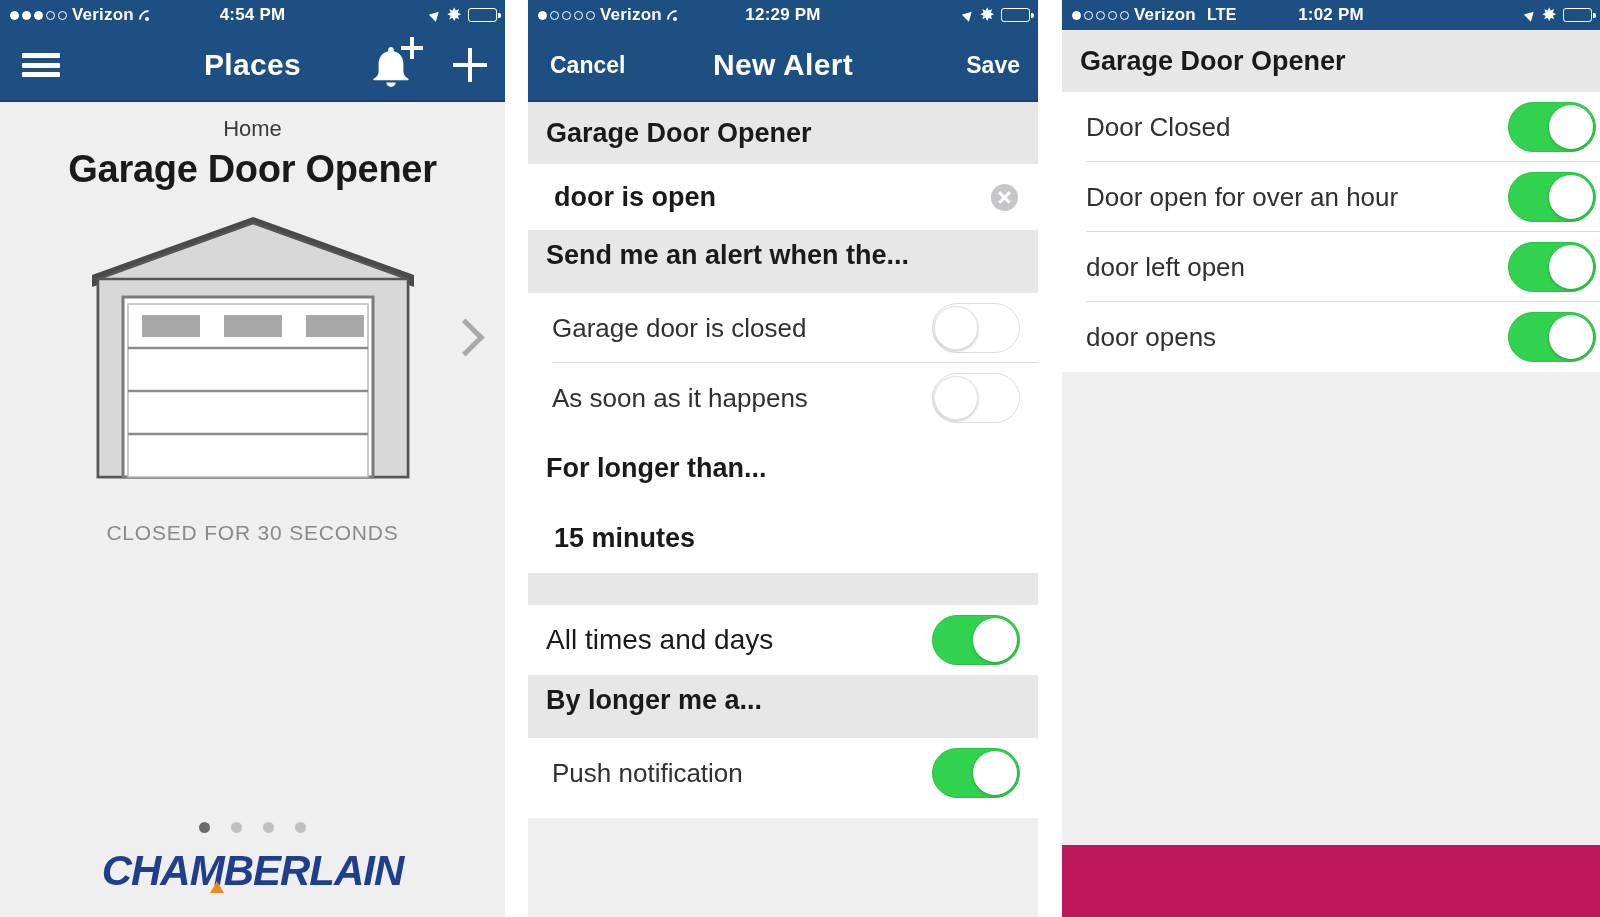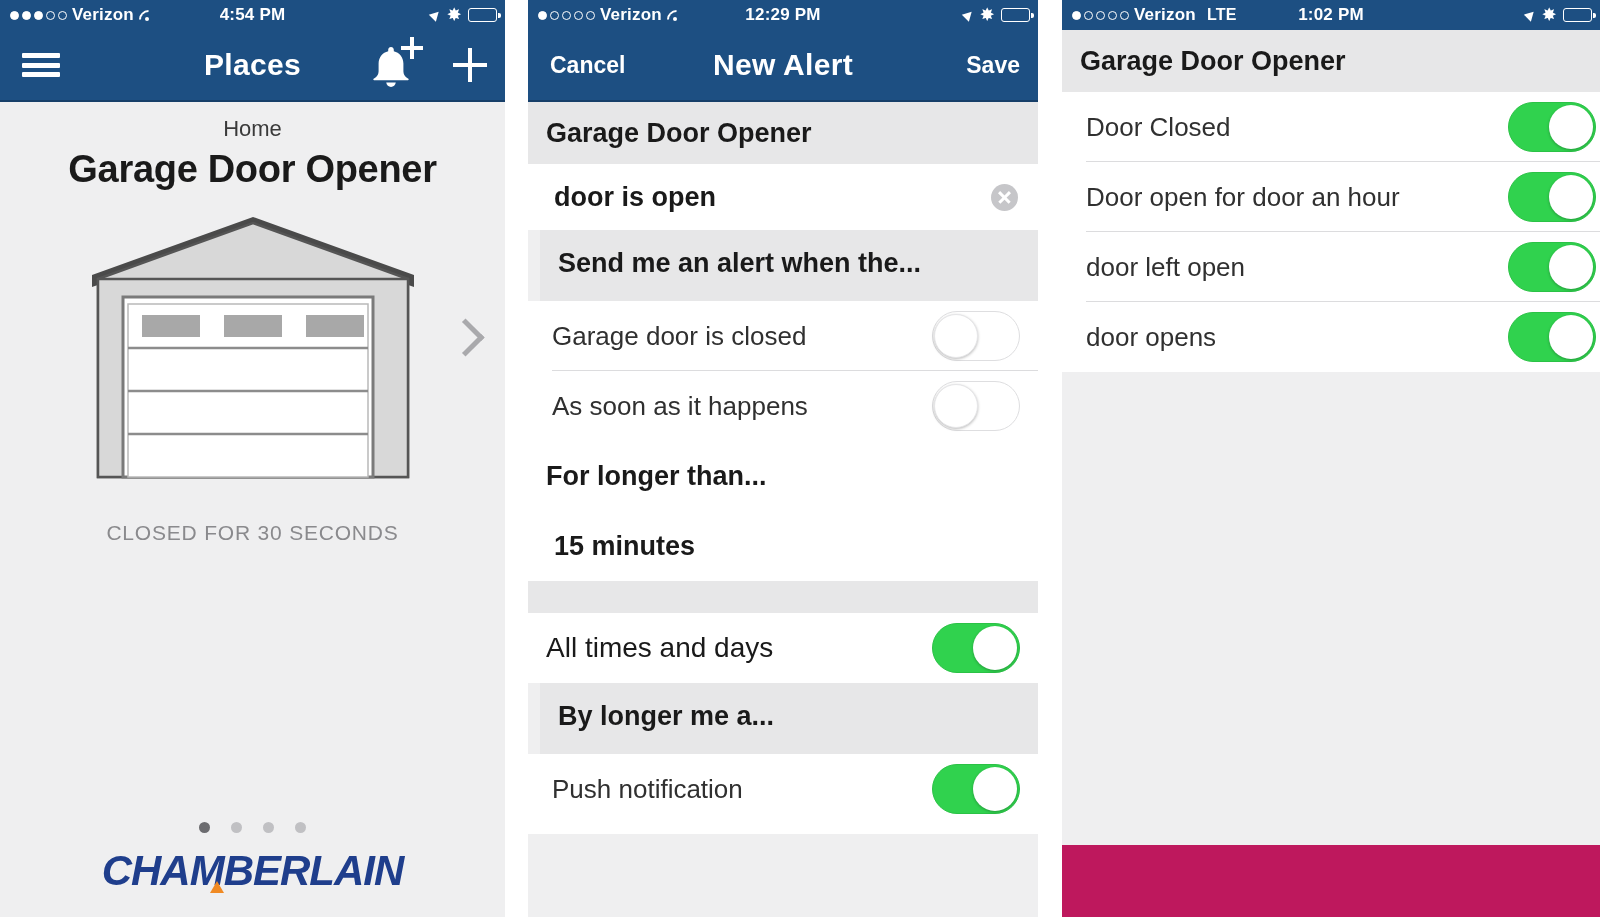--- a/index.html
+++ b/index.html
@@ -280,21 +280,21 @@
 
   
   .section-header {
     background: #e7e7e8;
     font-size: 27px;
     font-weight: bold;
     color: #1a1a1a;
     padding: 16px 18px 15px 18px;
     box-sizing: border-box;
   }
-  .section-header.tall { padding: 18px 18px 22px 18px; margin-left: 12px; }
+  .section-header.tall { padding: 10px 18px 22px 18px; }
   .section-spacer {
     background: #e7e7e8;
     height: 32px;
   }
   .row {
     background: #ffffff;
     display: flex;
     align-items: center;
     justify-content: space-between;
     padding: 0 18px 0 24px;
@@ -579,21 +579,21 @@
     <div class="list-body">
       <div class="section-header">Garage Door Opener</div>
 
       <div class="row sep">
         <span class="row-label">Door Closed</span>
         <span class="toggle on p3-toggle-shift">
             <span class="knob"></span>
           </span>
       </div>
       <div class="row sep">
-        <span class="row-label">Door open for door an hour</span>
+        <span class="row-label">Door open for over an hour</span>
         <span class="toggle on p3-toggle-shift">
             <span class="knob"></span>
           </span>
       </div>
       <div class="row sep">
         <span class="row-label">door left open</span>
         <span class="toggle on p3-toggle-shift">
             <span class="knob"></span>
           </span>
       </div>

